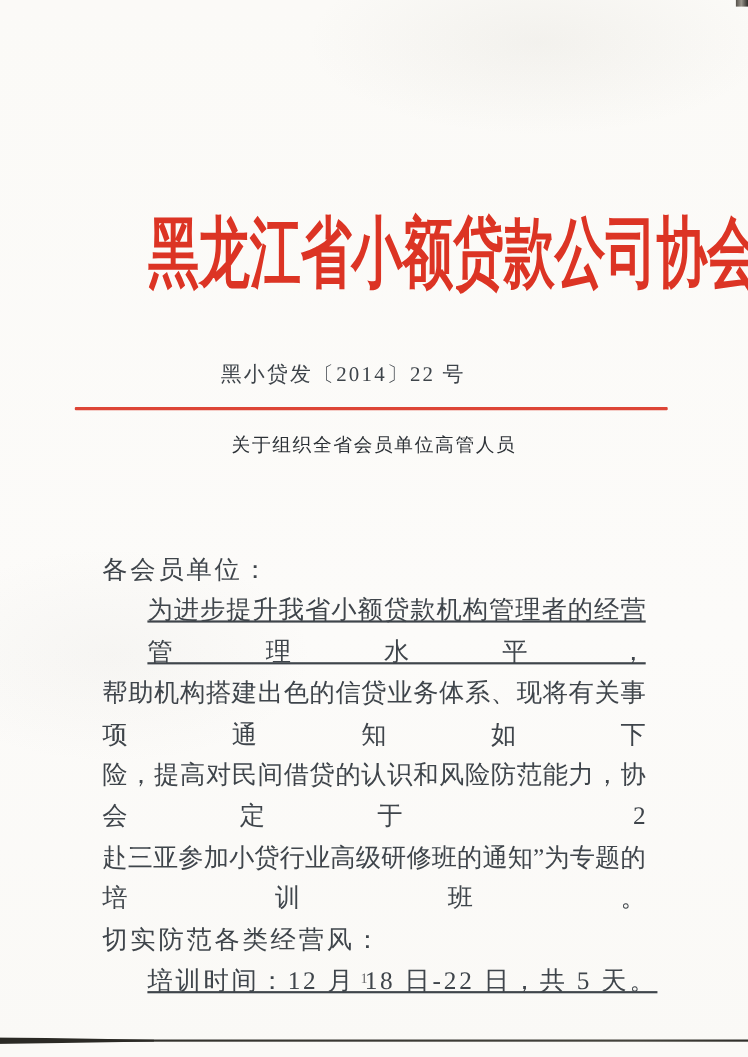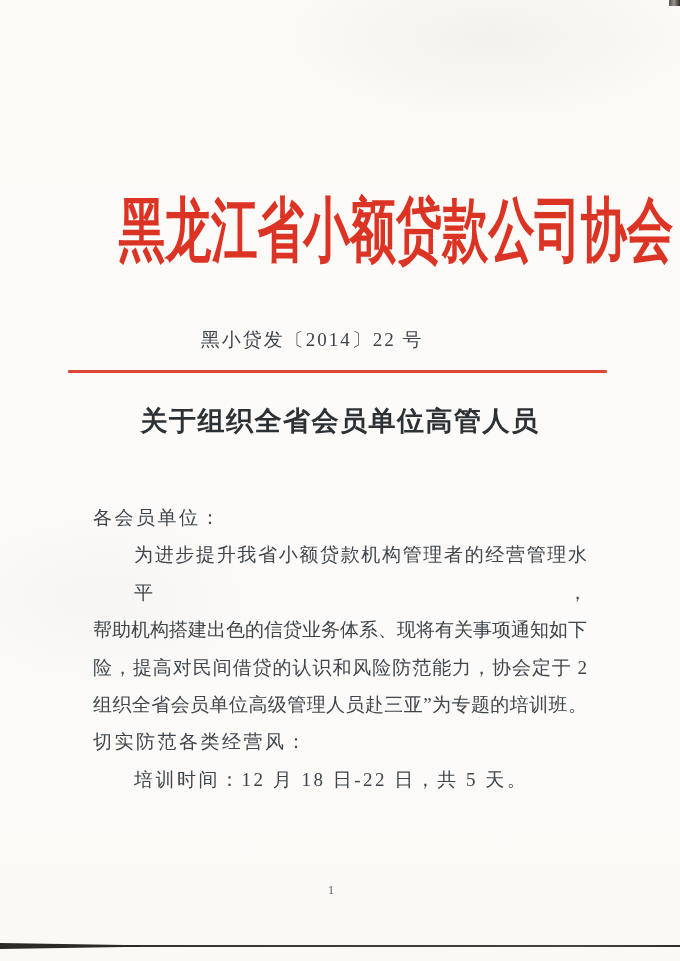--- a/index.html
+++ b/index.html
@@ -34,21 +34,21 @@
     background: linear-gradient(90deg, #2e2d28 0%, #3c3b35 55%, #45443d 85%, #2f2e29 100%);
   }
   .scan-edge-line .wedge {
     position: absolute; left: 0; top: 0; width: 140px; height: 6px;
     background: #2b2a25;
     clip-path: polygon(0 0, 100% 38%, 100% 62%, 0 100%);
   }
 
   
   .masthead {
-    position: absolute; top: 192px; left: 0; width: 559px;
+    position: absolute; top: 192px; left: 16px; width: 559px;
     text-align: center; white-space: nowrap;
   }
   .masthead .inner {
     display: inline-block;
     font-size: 66px; line-height: 78px;
     font-weight: bold;
     letter-spacing: 0px;
     transform: scale(0.70, 1.06);
     transform-origin: center center;
   }
@@ -65,40 +65,39 @@
   .divider {
     position: absolute; top: 370px; left: 68px;
     width: 539px; height: 3px;
     border-radius: 1px;
   }
 
   
   .notice-title {
     position: absolute; top: 387px; left: 40px; width: 600px;
     text-align: center;
-    font-size: 27px; font-weight: bold;
+    font-size: 17px; font-weight: normal;
     line-height: 36px; letter-spacing: 1.5px;
     color: #2c3136;
-    margin-top: 16px;
   }
 
   
   .notice-body {
     position: absolute; top: 499px; left: 93px; width: 494px;
-    font-size: 19px; line-height: 37.4px;
+    font-size: 23px; line-height: 37.4px;
     color: #3f454b;
   }
   .bl { letter-spacing: 2.5px; white-space: nowrap; }
   .bl.stretch {
     letter-spacing: 0;
     white-space: normal;
     text-align: justify;
     text-align-last: justify;
   }
-  .bl.indent { padding-left: 41px; }
+  .bl.indent { padding-left: 41px; text-decoration: underline; }
   .bl.stretch.indent { text-indent: 0; }
   .bl.heading { letter-spacing: 3.5px; }
 
   
   .page-number {
     position: absolute; top: 882px; left: 0; width: 662px;
     text-align: center;
     font-size: 13px; color: #6a6a6c;
   }
 </style>
@@ -119,21 +118,21 @@
 
   <div class="notice-title">
     <div>关于组织全省会员单位高管人员</div>
   </div>
 
   <div class="notice-body">
     <div class="bl">各会员单位：</div>
     <div class="bl stretch indent">为进步提升我省小额贷款机构管理者的经营管理水平，</div>
     <div class="bl stretch">帮助机构搭建出色的信贷业务体系、现将有关事项通知如下</div>
     <div class="bl stretch">险，提高对民间借贷的认识和风险防范能力，协会定于 2</div>
-    <div class="bl stretch">组织全省会员单位高级管理人员赴三亚”为专题的培训班。</div>
+    <div class="bl stretch">赴三亚参加小贷行业高级研修班的通知”为专题的培训班。</div>
     <div class="bl">切实防范各类经营风：</div>
     <div class="bl indent">培训时间：12 月 18 日-22 日，共 5 天。</div>
   </div>
 
   <div class="page-number">1</div>
 
   <div class="scan-edge-line">
     <div class="rule"></div>
     <div class="wedge"></div>
   </div>

